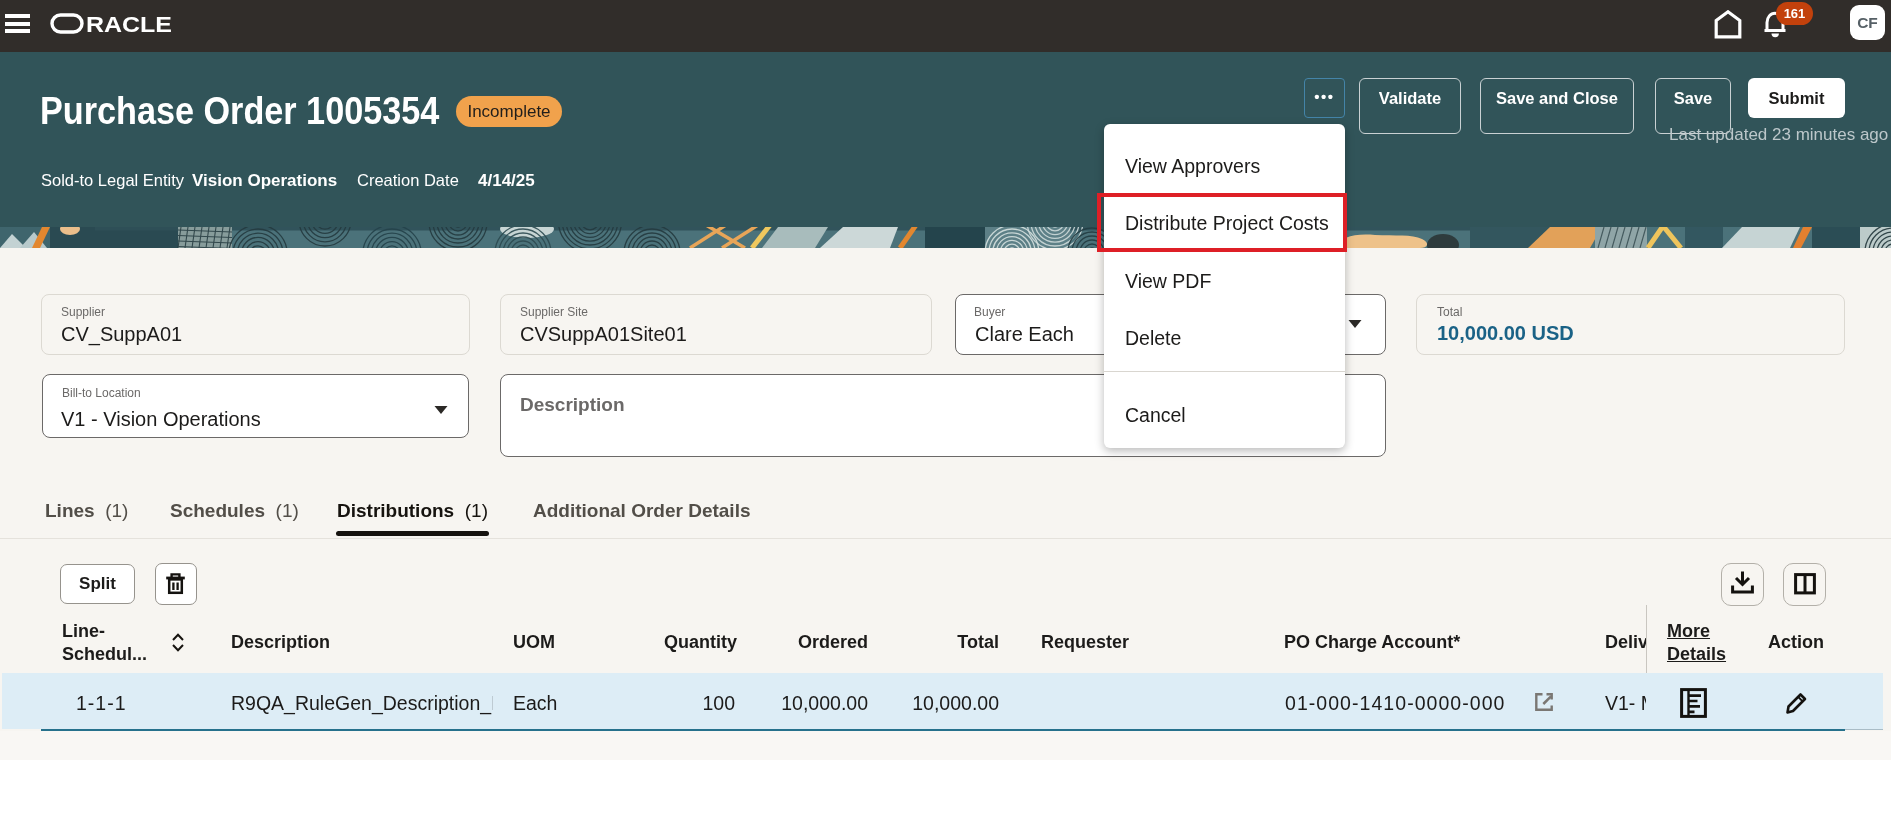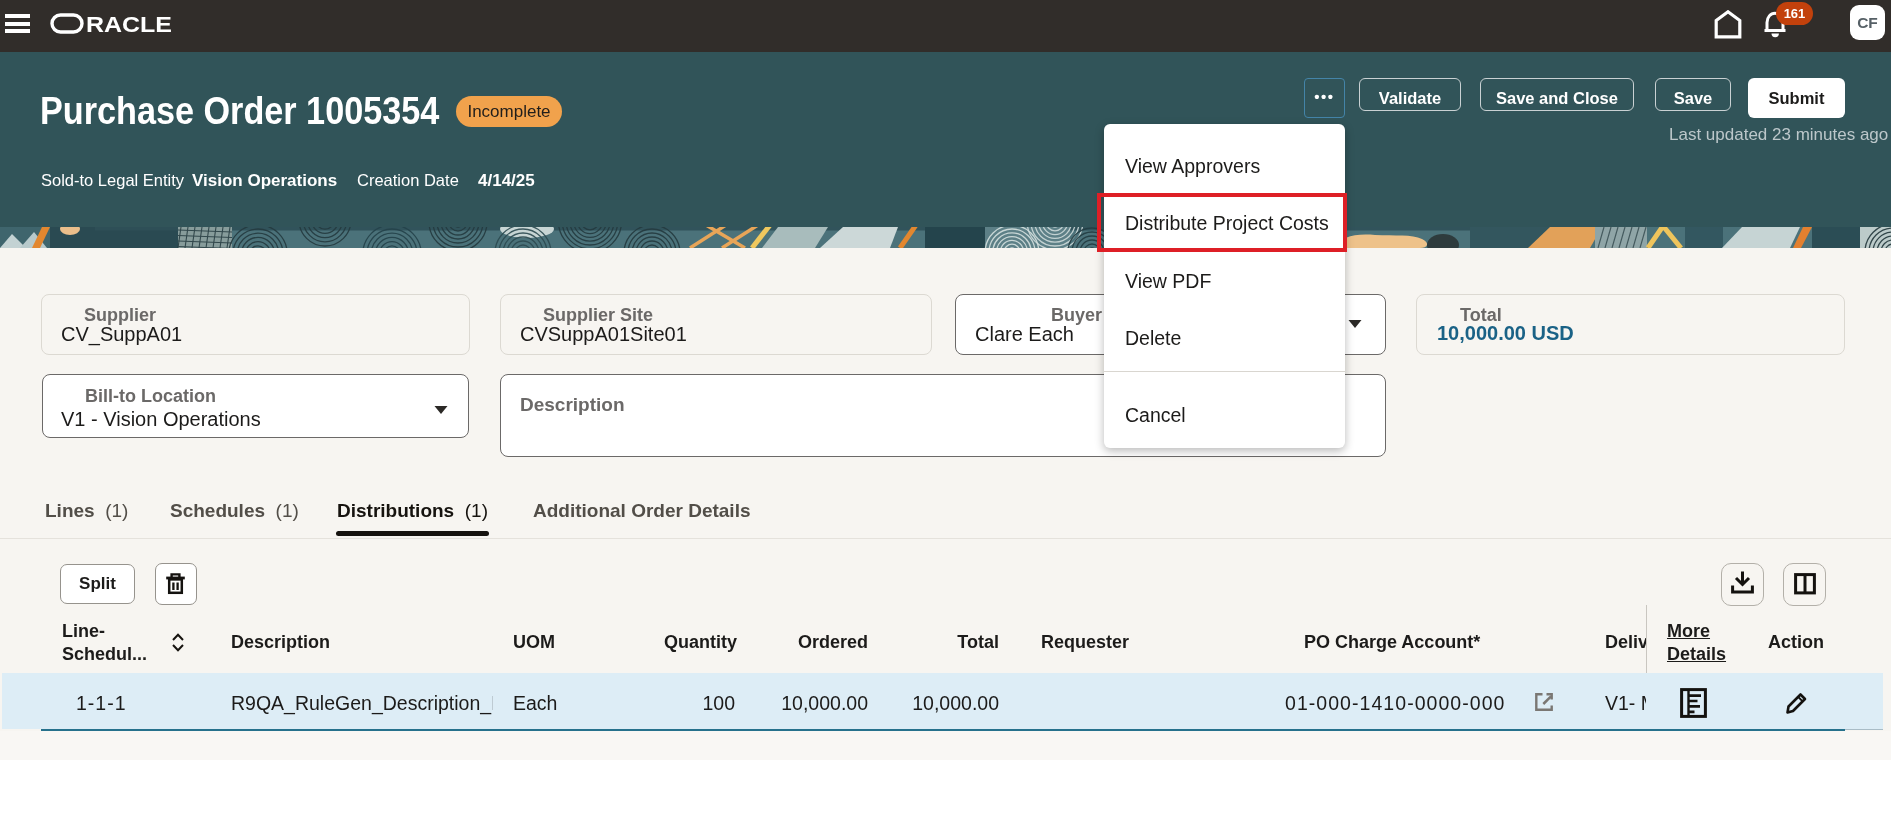--- a/index.html
+++ b/index.html
@@ -46,21 +46,21 @@
 
 <div class="abs" style="left:1304px;top:78px;width:41px;height:40px;border:1.5px solid #4484a8;border-radius:4px;color:#fff;text-align:center;">
     <div style="margin-top:9px;letter-spacing:1.5px;font-size:15px;font-weight:700;">•••</div>
   </div>
 <div class="abs btnw" style="left:1359px;top:78px;width:102px;">Validate</div>
 <div class="abs btnw" style="left:1480px;top:78px;width:154px;">Save and Close</div>
 <div class="abs btnw" style="left:1655px;top:78px;width:76px;">Save</div>
 <div class="abs" style="left:1748px;top:78px;width:97px;height:40px;background:#fff;border-radius:6px;color:#1c1b1a;font-size:16.5px;font-weight:700;text-align:center;line-height:40px;">Submit</div>
 <div class="abs" style="left:1627px;top:125px;width:218px;color:#bcc7ca;font-size:17px;white-space:pre;margin-left:42px;">Last updated 23 minutes ago</div>
 <style>
- .btnw { height:33px;border:1px solid #c9d1d3;border-radius:6px;color:#fff;font-size:16.5px;font-weight:600;text-align:center;line-height:38px; }
+ .btnw { height:56px;border:1px solid #c9d1d3;border-radius:6px;color:#fff;font-size:16.5px;font-weight:600;text-align:center;line-height:38px; }
 </style>
 
 <svg class="abs" style="left:0;top:227px" width="1891" height="21" viewBox="0 0 1891 21">
     <rect x="0" y="0" width="1891" height="21" fill="#4b727a"></rect>
     <rect x="0" y="0" width="52" height="21" fill="#3f656d"></rect>
     <polygon points="0,21 12,7 26,21" fill="#c3d2d3"></polygon>
     <polygon points="20,21 34,5 47,21" fill="#b7c9cb"></polygon>
     <polygon points="42,0 50,0 40,21 32,21" fill="#e2872f"></polygon>
     <rect x="50" y="0" width="128" height="21" fill="#2a4a52"></rect>
     <ellipse cx="70" cy="2" rx="10" ry="6" fill="#ebbe8b"></ellipse>
@@ -220,21 +220,21 @@
 
 <div class="abs fldr" style="left:41px;top:294px;width:429px;height:61px;"></div>
 <div class="abs lbl" style="left:61px;top:305px;">Supplier</div>
 <div class="abs val" style="left:61px;top:323px;">CV_SuppA01</div>
 
 <div class="abs fldr" style="left:500px;top:294px;width:432px;height:61px;"></div>
 <div class="abs lbl" style="left:520px;top:305px;">Supplier Site</div>
 <div class="abs val" style="left:520px;top:323px;">CVSuppA01Site01</div>
 
 <div class="abs flde" style="left:955px;top:294px;width:431px;height:61px;"></div>
-<div class="abs lbl" style="left:1028px;top:305px;text-align:center;">Buyer</div>
+<div class="abs lbl" style="left:974px;top:305px;text-align:center;">Buyer</div>
 <div class="abs val" style="left:975px;top:323px;">Clare Each</div>
 <svg class="abs" style="left:1347px;top:318px" width="16" height="12" viewBox="0 0 16 12">
     <path d="M1.5 2 L14.5 2 L8 10 Z" fill="#2b2926"></path>
   </svg>
 
 <div class="abs fldr" style="left:1416px;top:294px;width:429px;height:61px;"></div>
 <div class="abs lbl" style="left:1437px;top:305px;">Total</div>
 <div class="abs" style="left:1437px;top:322px;font-size:20px;font-weight:700;color:#1a6286;">10,000.00 USD</div>
 
 <div class="abs flde" style="left:42px;top:374px;width:427px;height:64px;"></div>
@@ -242,21 +242,21 @@
 <div class="abs val" style="left:61px;top:408px;">V1 - Vision Operations</div>
 <svg class="abs" style="left:433px;top:404px" width="16" height="12" viewBox="0 0 16 12">
     <path d="M1.5 2 L14.5 2 L8 10 Z" fill="#2b2926"></path>
   </svg>
 
 <div class="abs flde" style="left:500px;top:374px;width:886px;height:83px;"></div>
 <div class="abs" style="left:520px;top:394px;font-size:19px;font-weight:600;color:#6b6968;">Description</div>
 <style>
  .fldr { border:1px solid #dcd9d2;border-radius:8px; }
  .flde { border:1px solid #6b6968;border-radius:8px;background:#fff; }
- .lbl { font-size:18px;font-weight:700;color:#6b6968;margin-left:23px; }
+ .lbl { font-size:12px;font-weight:400;color:#6b6968; }
  .val { font-size:20px;color:#1c1b1a; }
 </style>
 
 <div class="abs tabi" style="left:45px;top:500px;">Lines&nbsp; <span class="cnt">(1)</span></div>
 <div class="abs tabi" style="left:170px;top:500px;">Schedules&nbsp; <span class="cnt">(1)</span></div>
 <div class="abs" style="left:337px;top:500px;font-size:19px;font-weight:700;color:#16130f;">Distributions&nbsp; <span style="font-weight:400;color:#16130f;">(1)</span></div>
 <div class="abs tabi" style="left:533px;top:500px;">Additional Order Details</div>
 <div class="abs" style="left:336px;top:531px;width:153px;height:5px;background:#16130f;border-radius:3px;"></div>
 <div class="abs" style="left:0;top:538px;width:1891px;height:1px;background:#e5e2dc;"></div>
 <style>
@@ -287,21 +287,21 @@
 <div class="abs th" style="left:62px;top:620px;line-height:23px;">Line-<br>Schedul...</div>
 <svg class="abs" style="left:170px;top:633px" width="16" height="19" viewBox="0 0 16 19">
   <path d="M3 7 L8 1.8 L13 7 M3 12 L8 17.2 L13 12" fill="none" stroke="#16130f" stroke-width="2" stroke-linejoin="miter"></path>
 </svg>
 <div class="abs th" style="left:231px;top:632px;">Description</div>
 <div class="abs th" style="left:513px;top:632px;">UOM</div>
 <div class="abs th" style="left:587px;top:632px;width:150px;text-align:right;">Quantity</div>
 <div class="abs th" style="left:718px;top:632px;width:150px;text-align:right;">Ordered</div>
 <div class="abs th" style="left:849px;top:632px;width:150px;text-align:right;">Total</div>
 <div class="abs th" style="left:1041px;top:632px;">Requester</div>
-<div class="abs th" style="left:1284px;top:632px;margin-left:20px;">PO Charge Account*</div>
+<div class="abs th" style="left:1284px;top:632px;">PO Charge Account*</div>
 <div class="abs th" style="left:1605px;top:632px;width:41px;overflow:hidden;">Deliv</div>
 <div class="abs th" style="left:1667px;top:620px;line-height:23px;text-decoration:underline;">More<br>Details</div>
 <div class="abs th" style="left:1768px;top:632px;">Action</div>
 <div class="abs" style="left:1646px;top:605px;width:1px;height:124px;background:#c9c6c0;"></div>
 <style>
  .th { font-size:18px;font-weight:700;color:#1c1b1a;white-space:pre; }
  .td { font-size:19.5px;color:#1c1b1a;white-space:pre; }
 </style>
 
 <div class="abs" style="left:2px;top:673px;width:1881px;height:56px;background:#ddedf6;"></div>

